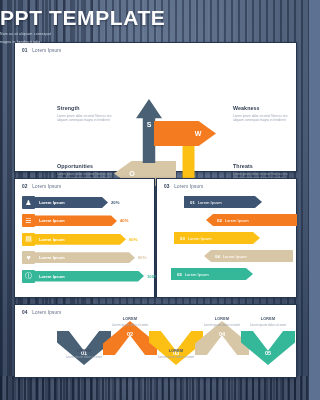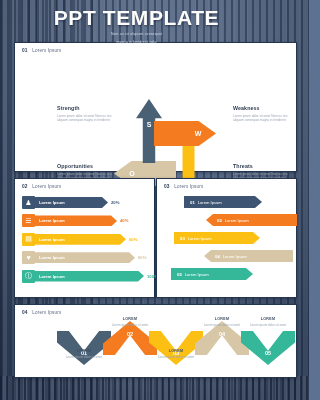--- a/index.html
+++ b/index.html
@@ -21,21 +21,21 @@
     background:
       linear-gradient(90deg,rgba(20,32,54,.45) 0 3px,rgba(255,255,255,.03) 3px 9px);
     background-size:9px 100%;opacity:.85;}
   .bg-bottom{position:absolute;left:0;bottom:0;width:309px;height:24px;
     background:linear-gradient(90deg,rgba(22,34,56,.6) 0 2px,rgba(200,210,225,.12) 2px 6px);
     background-size:6px 100%;}
   .bg-vig{position:absolute;inset:0;
     background:radial-gradient(ellipse at 50% 35%,rgba(255,255,255,.06),rgba(10,18,34,.33) 85%);}
 
   
-  .title-wrap{position:absolute;left:0;top:7px;width:273px;text-align:center;z-index:5;}
+  .title-wrap{position:absolute;left:0;top:7px;width:294px;z-index:5;}
   .ppt-title{font-size:21px;font-weight:bold;color:#fdfdfd;letter-spacing:.6px;
     line-height:22px;text-shadow:0 1px 2px rgba(10,20,40,.5);}
   .ppt-sub{font-size:3.4px;color:#cfd8e6;line-height:5px;margin-top:3px;letter-spacing:.2px;}
 
   
   .panel{position:absolute;background:#fff;border:1px solid #24364f;
     box-shadow:0 1px 3px rgba(10,20,40,.35);}
   #panel01{left:14px;top:42px;width:281px;height:128px;}
   #panel02{left:14px;top:178px;width:139px;height:118px;}
   #panel03{left:156px;top:178px;width:139px;height:118px;}

